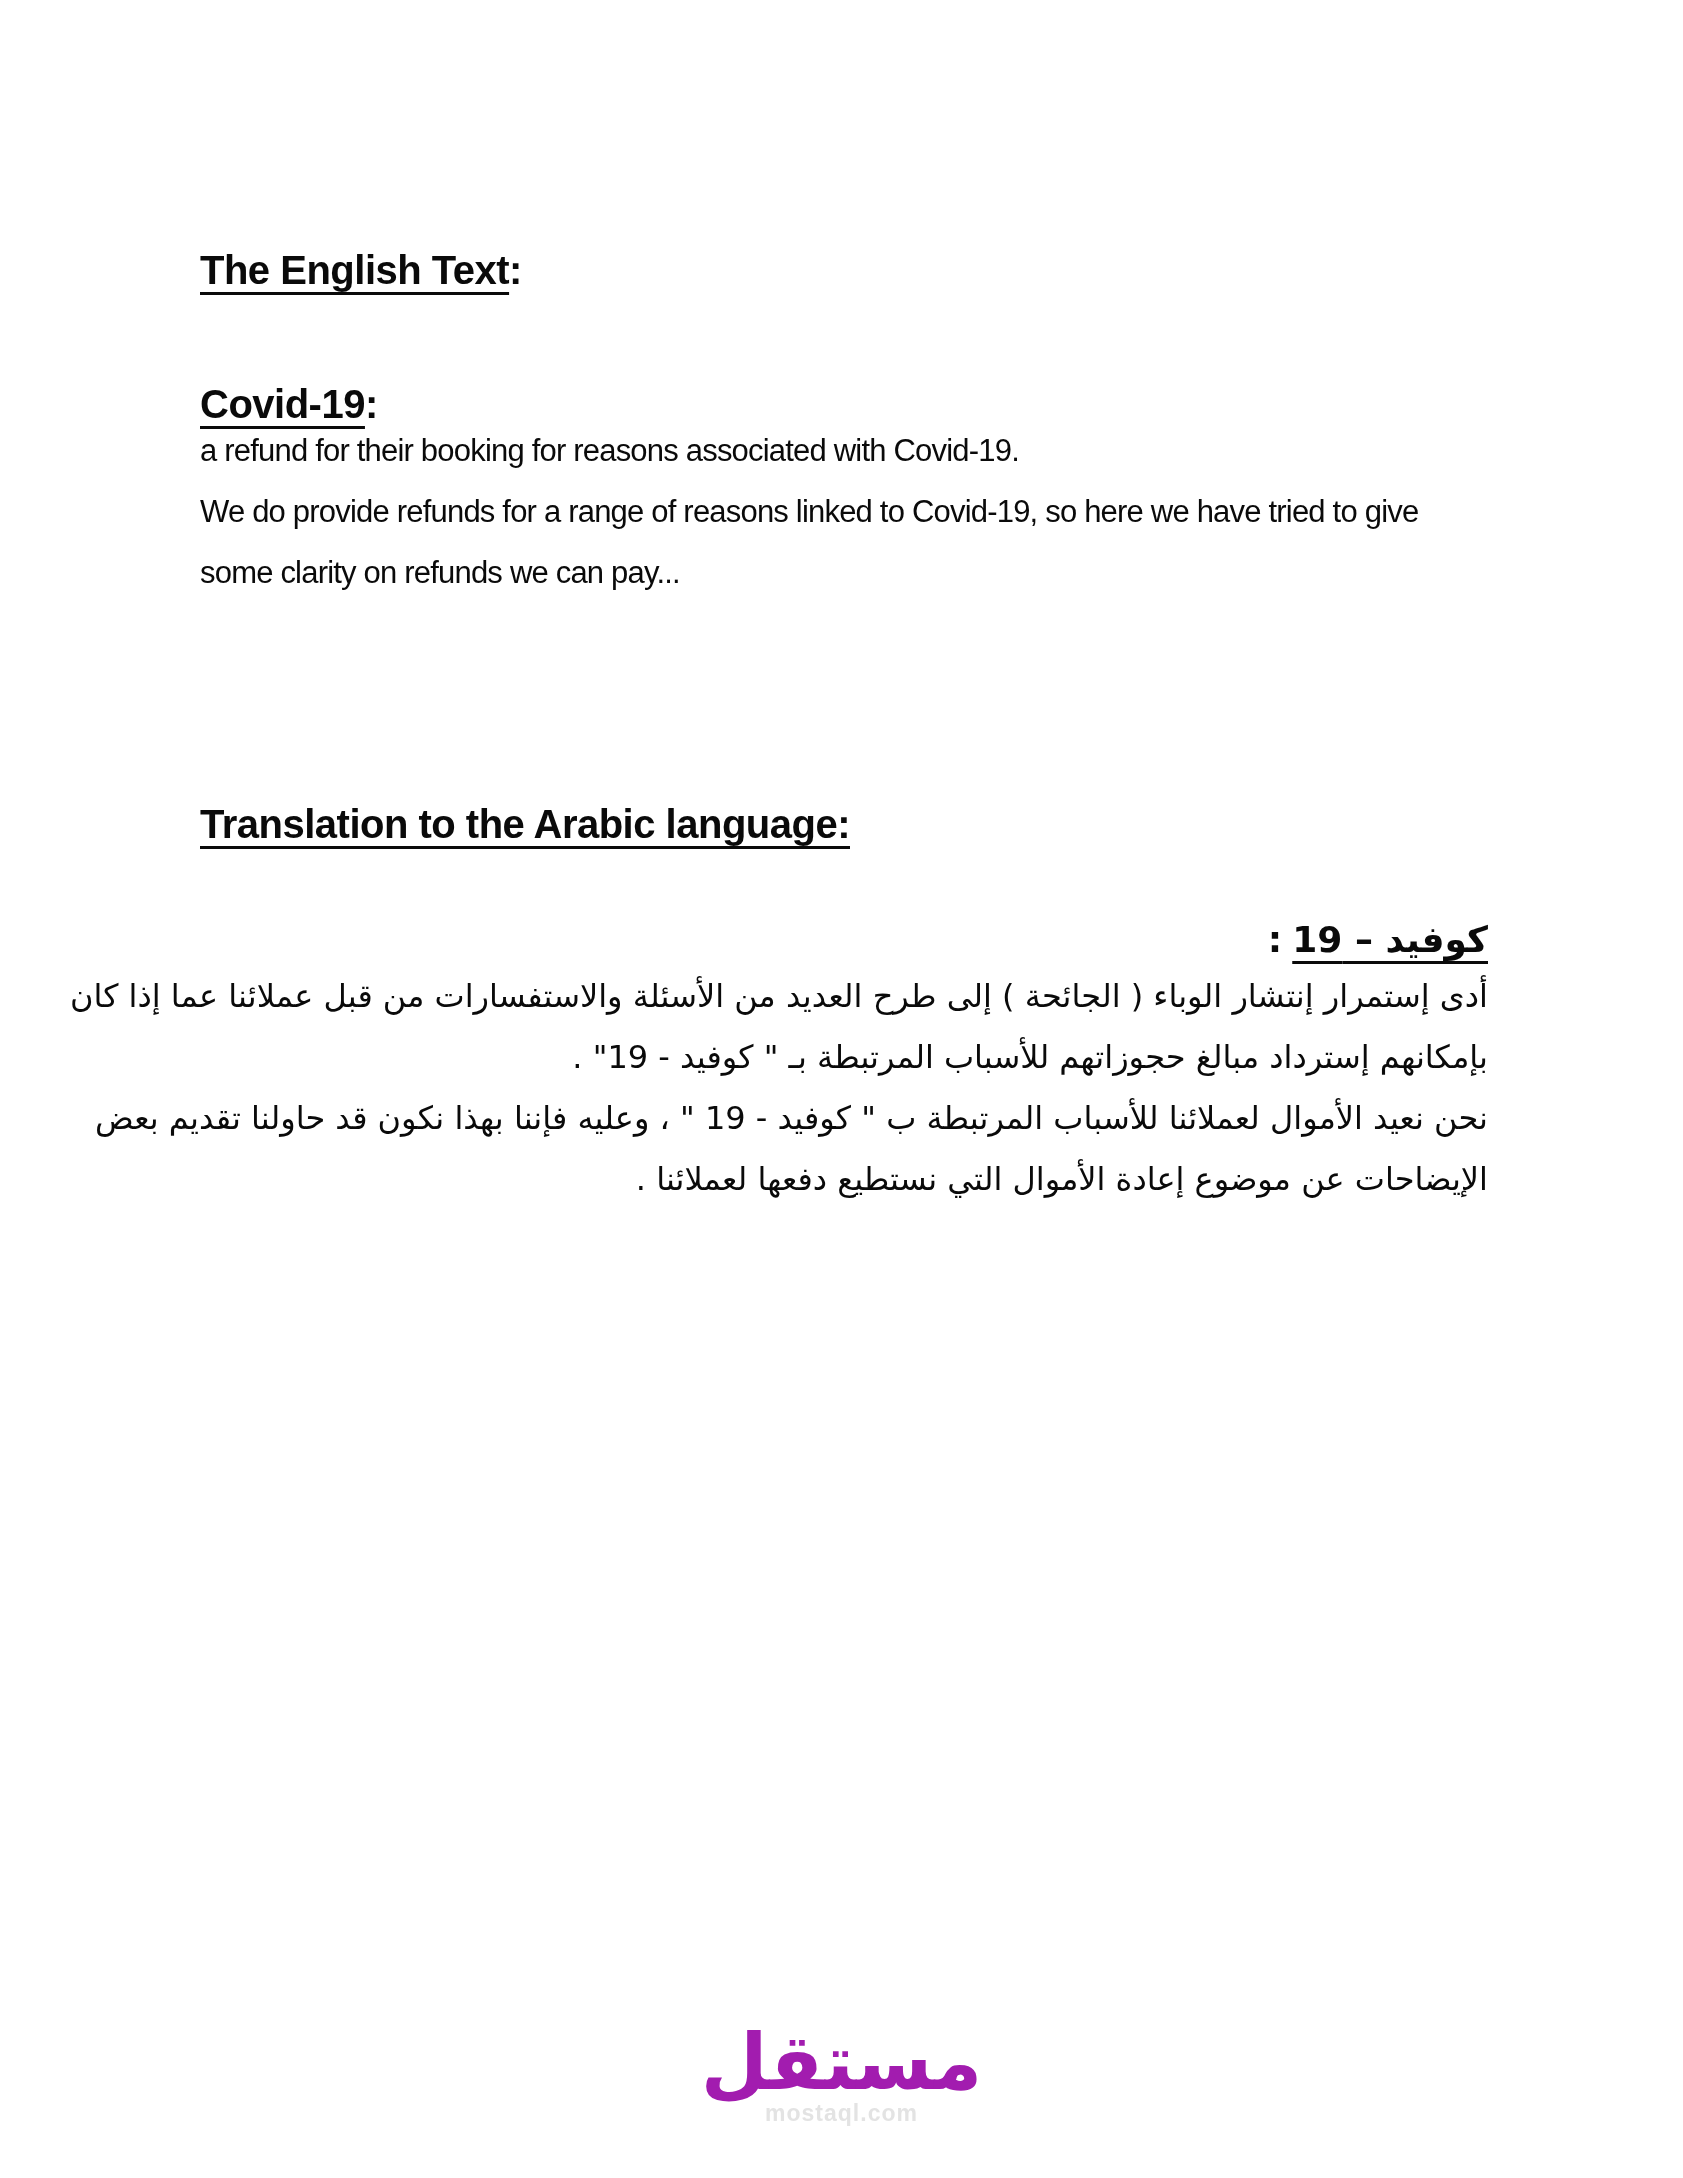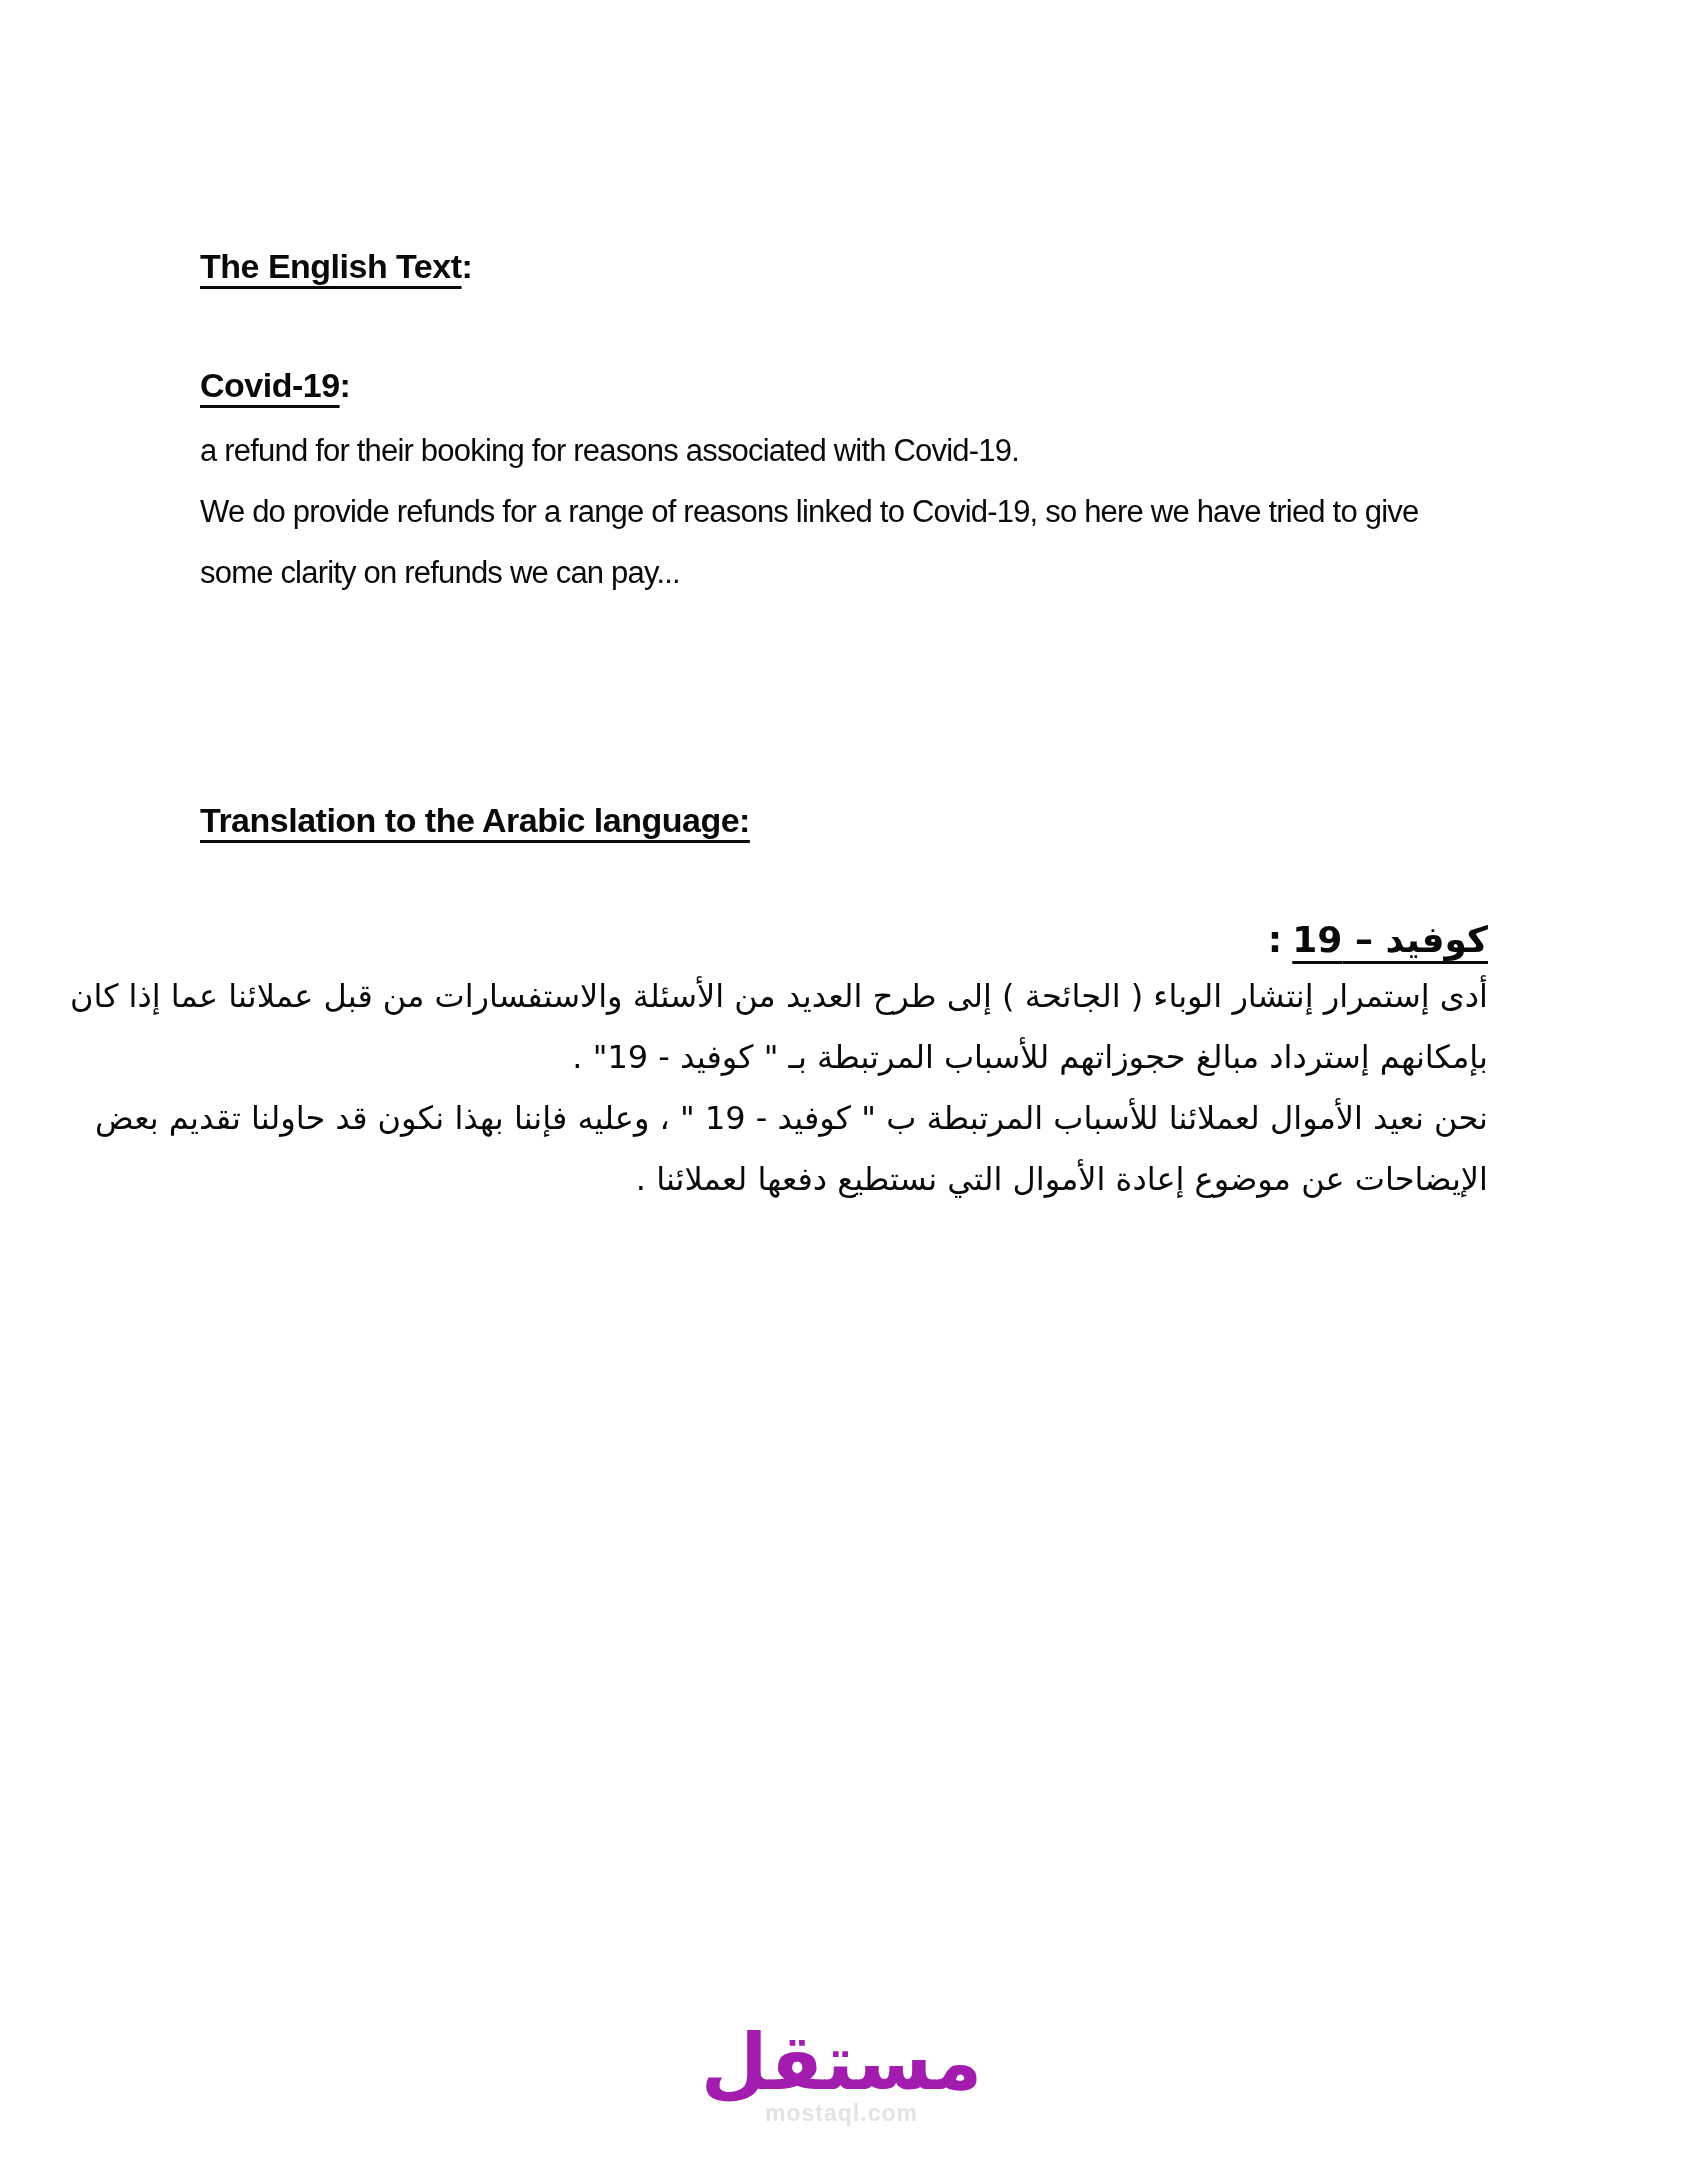--- a/index.html
+++ b/index.html
@@ -18,33 +18,33 @@
     position: absolute;
     inset: 0;
     background: #ffffff;
     overflow: hidden;
   }
 
   
   .doc-heading {
     position: absolute;
     left: 200px;
-    font-size: 34px;
+    font-size: 40px;
     font-weight: bold;
     letter-spacing: -0.5px;
     line-height: 1.2;
     white-space: nowrap;
   }
   .doc-heading .underlined {
     text-decoration-line: underline;
     text-decoration-thickness: 3px;
     text-underline-offset: 8px;
   }
   #english-section-heading { top: 246px; }
-  #covid-heading           { top: 365px; }
+  #covid-heading           { top: 380px; }
   #translation-heading     { top: 800px; }
 
   
   .english-paragraph {
     position: absolute;
     left: 200px;
     top: 420px;
     font-size: 31px;
     letter-spacing: -0.8px;
     line-height: 61px;

